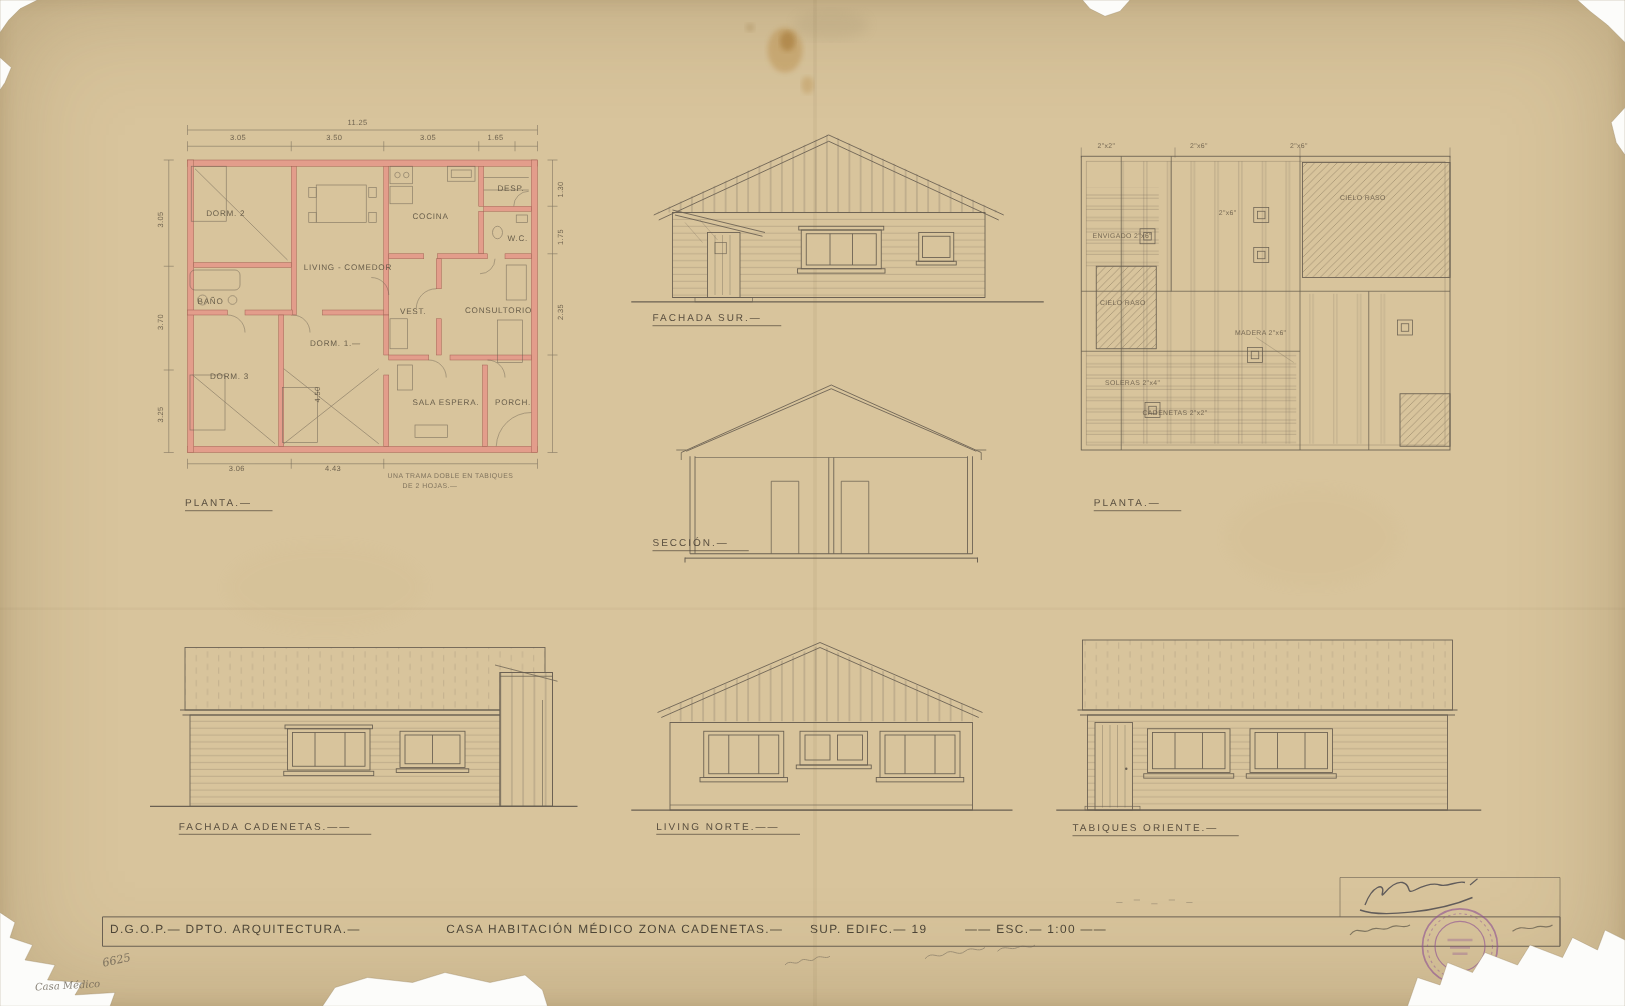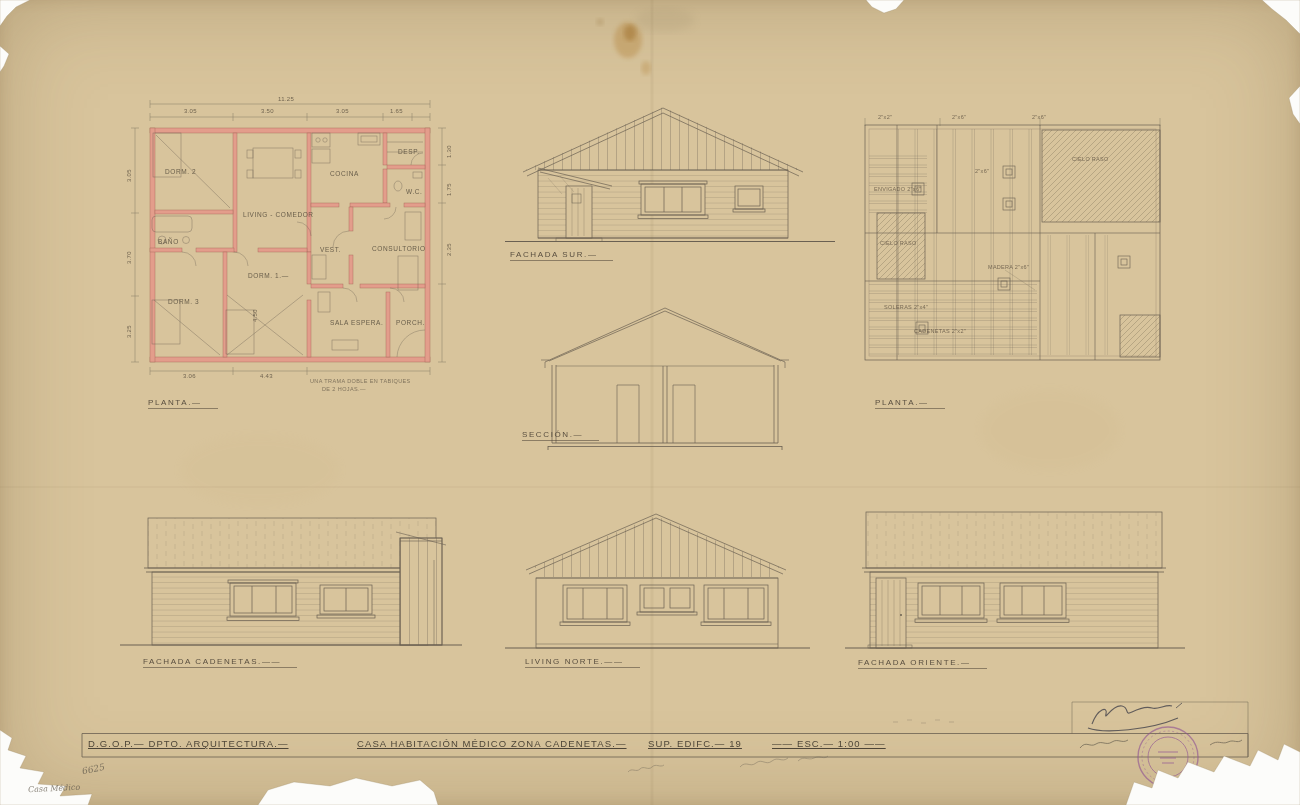--- a/index.html
+++ b/index.html
@@ -7,21 +7,21 @@
          font-family:"Liberation Sans",sans-serif;}
   .paper{position:absolute;inset:0;background:#d8c49c;
          box-shadow:inset 0 0 90px rgba(110,85,45,.30), inset 0 0 14px rgba(110,85,45,.18);}
   svg.art{position:absolute;left:0;top:0;}
   .lbl{position:absolute;font-size:8px;letter-spacing:1.6px;color:rgba(78,68,55,.92);
        border-bottom:1px solid rgba(78,68,55,.55);padding:0 16px 1px 0;white-space:nowrap;}
   .room{position:absolute;font-size:6.5px;letter-spacing:.6px;color:rgba(85,75,60,.85);white-space:nowrap;}
   .dim{position:absolute;font-size:6px;letter-spacing:.3px;color:rgba(85,75,60,.8);white-space:nowrap;}
   .spec{position:absolute;font-size:5.5px;letter-spacing:.3px;color:rgba(85,75,60,.75);white-space:nowrap;}
   .rot{transform:rotate(-90deg);transform-origin:left top;}
-  .strip{position:absolute;top:738px;font-size:9.5px;letter-spacing:1.1px;color:rgba(70,62,50,.95);white-space:nowrap;text-decoration:underline;}
+  .strip{position:absolute;top:738px;font-size:9.5px;letter-spacing:1.1px;color:rgba(70,62,50,.95);white-space:nowrap;}
   .note{position:absolute;font-size:5.5px;letter-spacing:.4px;color:rgba(90,80,65,.7);white-space:nowrap;}
   .pencil{position:absolute;font-family:"DejaVu Serif",serif;font-style:italic;
           color:rgba(98,90,76,.75);white-space:nowrap;}
 </style>
 </head>
 <body>
 
 <div class="stage">
   <div class="paper"></div>
 
@@ -308,26 +308,26 @@
       <polygon points="1262,0 1300,0 1300,34 1286,20 1272,9"></polygon>
       <polygon points="1300,86 1289,98 1293,114 1300,124"></polygon>
       <polygon points="0,46 9,54 4,66 0,72"></polygon>
       <polygon points="0,730 12,738 8,750 26,756 20,768 44,772 38,784 66,786 60,796 92,794 88,805 0,805"></polygon>
       <polygon points="258,805 268,790 294,782 330,786 356,778 392,786 420,780 434,792 438,805"></polygon>
       <polygon points="1126,805 1134,782 1152,788 1158,770 1178,778 1188,762 1214,772 1224,756 1250,766 1258,750 1278,760 1284,744 1300,752 1300,805"></polygon>
     </g>
   </svg>
 
   <span class="lbl" style="left:148px;top:398px">PLANTA.—</span>
-  <span class="lbl" style="left:510px;top:250px">FACHADA SUR.—</span>
+  <span class="lbl" style="left:522px;top:250px">FACHADA SUR.—</span>
   <span class="lbl" style="left:875px;top:398px">PLANTA.—</span>
   <span class="lbl" style="left:522px;top:430px">SECCIÓN.—</span>
   <span class="lbl" style="left:143px;top:657px">FACHADA CADENETAS.——</span>
   <span class="lbl" style="left:525px;top:657px">LIVING NORTE.——</span>
-  <span class="lbl" style="left:858px;top:658px">FACHADA ORIENTE.—</span>
+  <span class="lbl" style="left:858px;top:658px">TABIQUES ORIENTE.—</span>
 
   <span class="room" style="left:165px;top:168px">DORM. 2</span>
   <span class="room" style="left:243px;top:211px">LIVING - COMEDOR</span>
   <span class="room" style="left:330px;top:170px">COCINA</span>
   <span class="room" style="left:398px;top:148px">DESP.</span>
   <span class="room" style="left:406px;top:188px">W.C.</span>
   <span class="room" style="left:158px;top:238px">BAÑO</span>
   <span class="room" style="left:320px;top:246px">VEST.</span>
   <span class="room" style="left:372px;top:245px">CONSULTORIO</span>
   <span class="room" style="left:248px;top:272px">DORM. 1.—</span>

